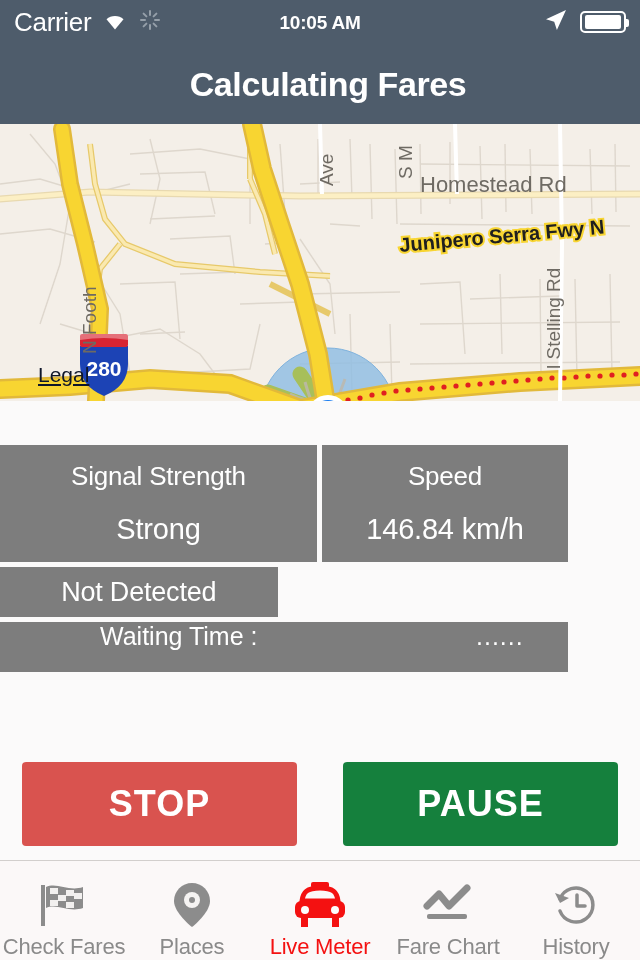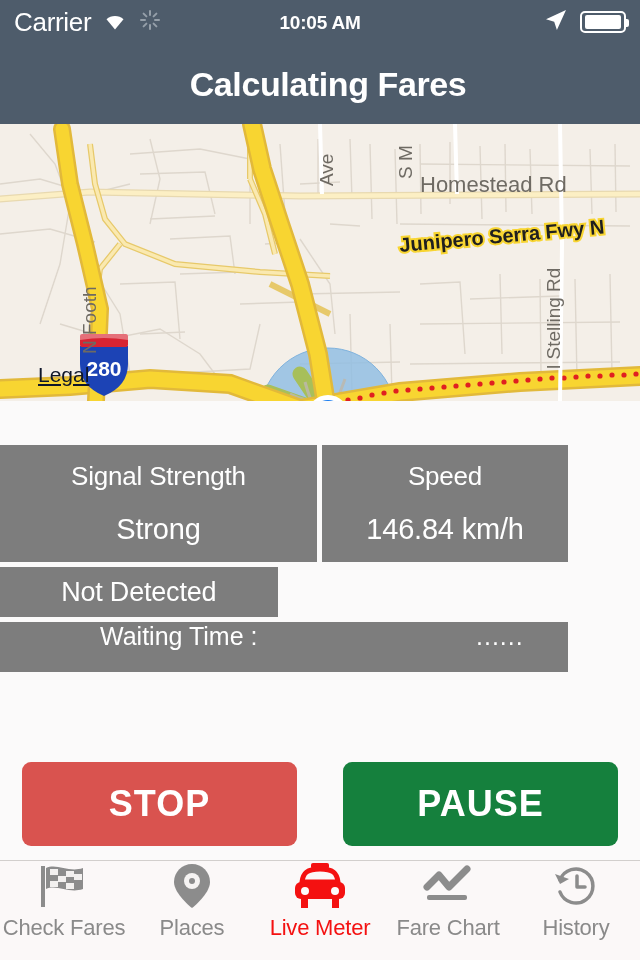--- a/index.html
+++ b/index.html
@@ -208,21 +208,21 @@
     height: 84px;
     display: flex;
     justify-content: space-between;
     padding: 0 22px;
     box-sizing: border-box;
   }
   .btn {
     width: 275px;
     height: 84px;
     border: none;
-    border-radius: 9px;
+    border-radius: 4px;
     color: #ffffff;
     font-size: 36px;
     font-weight: bold;
     font-family: "Liberation Sans Narrow", "Liberation Sans", sans-serif;
     letter-spacing: 1px;
     cursor: pointer;
     display: flex;
     align-items: center;
     justify-content: center;
   }
@@ -238,21 +238,21 @@
     background: #fbf8f8;
     border-top: 1px solid #d2cfcd;
     display: flex;
     box-sizing: border-box;
   }
   .tab {
     flex: 1;
     display: flex;
     flex-direction: column;
     align-items: center;
-    justify-content: flex-start;
+    justify-content: flex-end;
     gap: 4px;
     cursor: pointer;
   }
   .tab-icon {
     height: 50px;
     display: flex;
     align-items: center;
     justify-content: center;
   }
   .tab-label {

